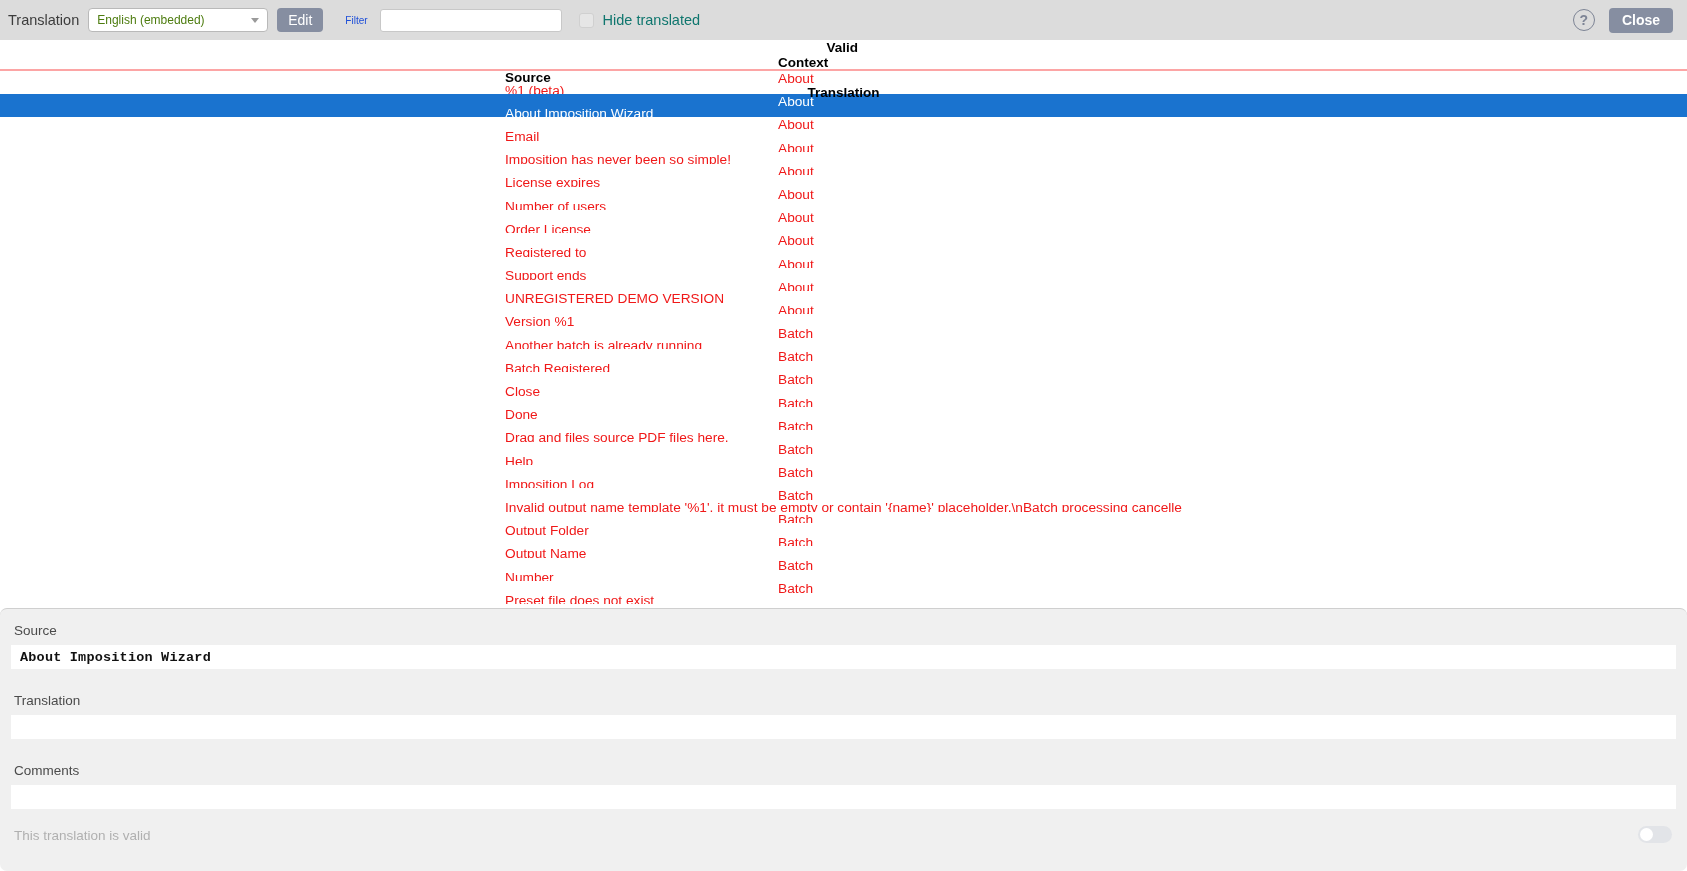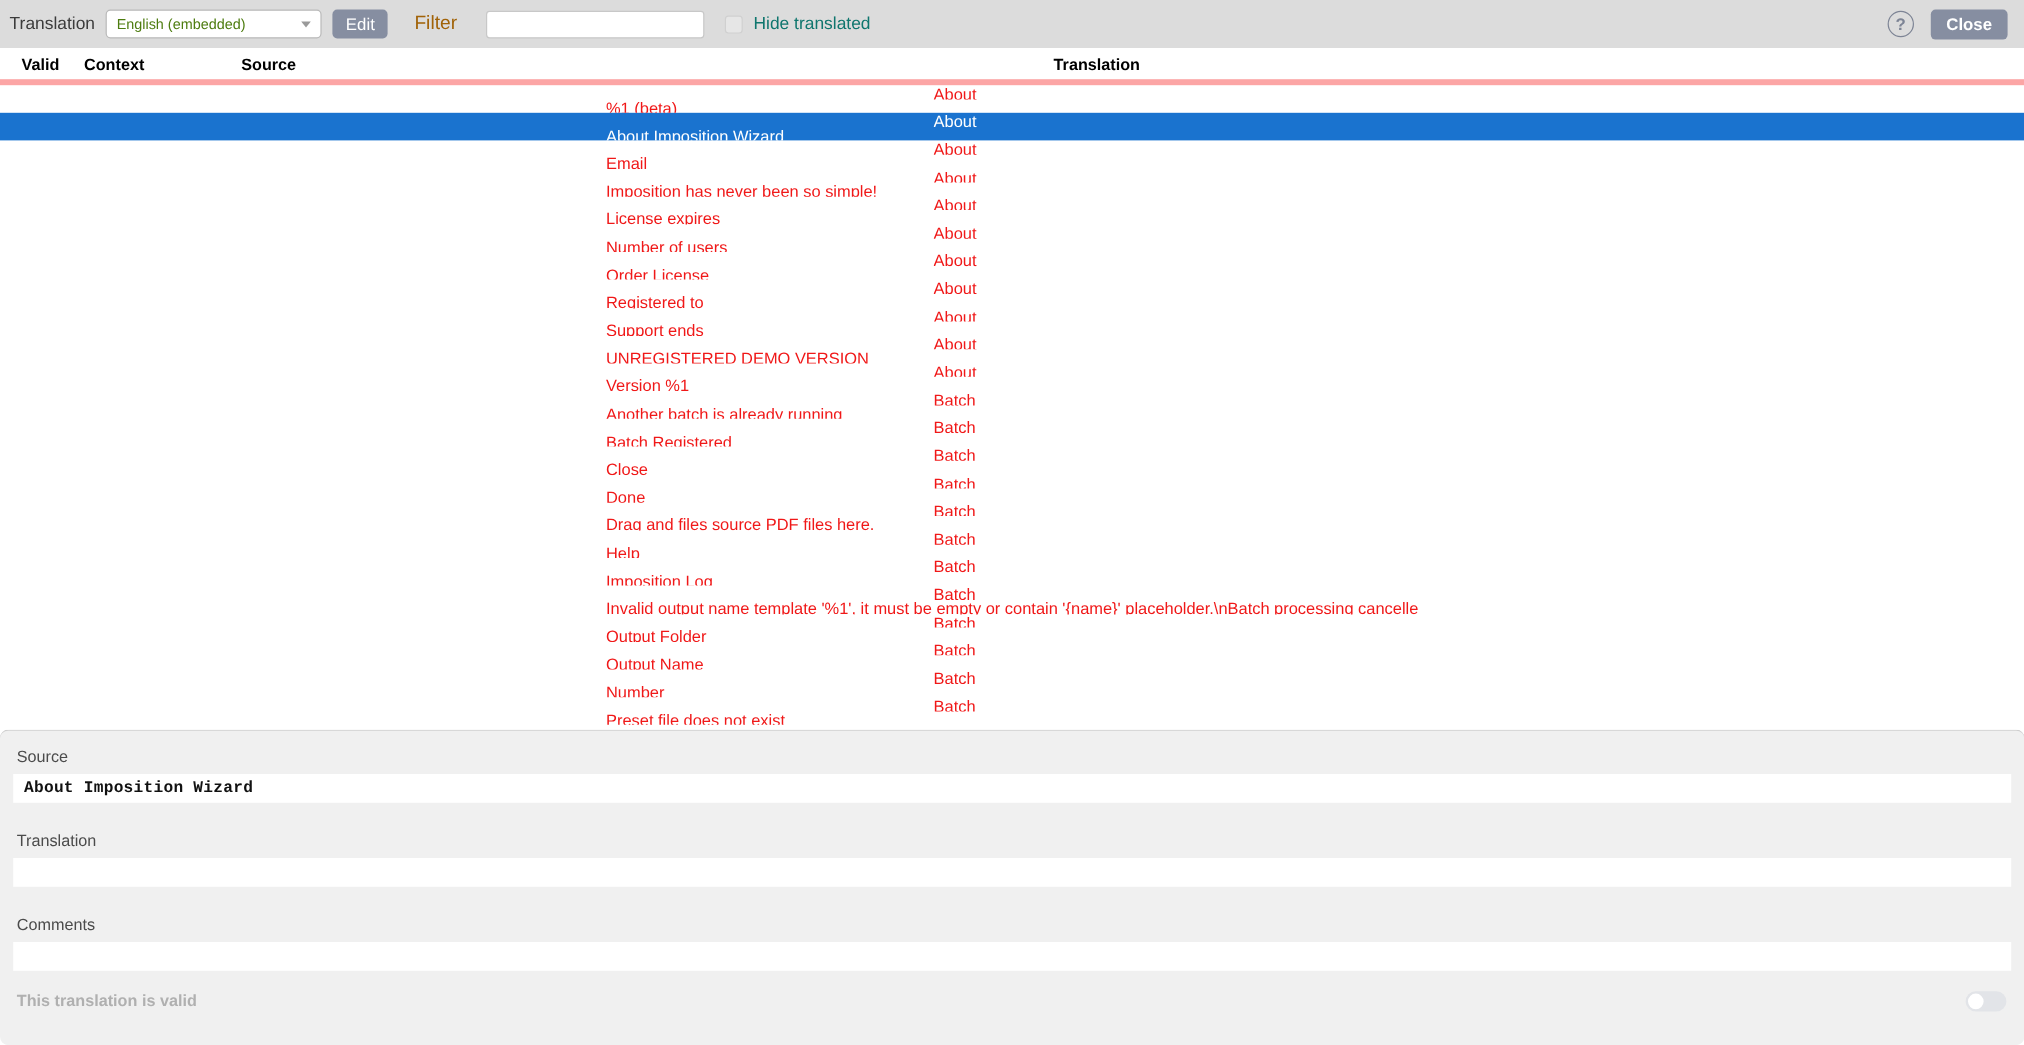--- a/index.html
+++ b/index.html
@@ -74,23 +74,23 @@
     height: 24px;
     padding: 0 11px;
     background: #868ea1;
     color: #ffffff;
     font-size: 14px;
     font-weight: normal;
     line-height: 24px;
   }
   .tb-sep { width: 22px; }
   .filter-label {
-    font-size: 16px;
-    color: #a16207;
-    margin-right: 24px;
+    font-size: 10px;
+    color: #1d4ed8;
+    margin-right: 12px;
   }
   .filter-input {
     width: 182px;
     height: 23px;
     background: #ffffff;
     border: 1px solid #c8c8c8;
     border-radius: 3px;
   }
   .chk-wrap {
     display: flex;
@@ -137,22 +137,23 @@
   .table-area {
     flex: 1 1 auto;
     background: #ffffff;
     overflow: hidden;
     position: relative;
   }
   .thead {
     display: flex;
     height: 31px;
     align-items: center;
-    border-bottom: 5px solid #fca5a5;
-    background: #ffffff;
+    border-bottom: 2px solid #fca5a5;
+    background: #ffffff;
+    flex-direction: column;
   }
   .thead .th {
     font-size: 13.5px;
     font-weight: bold;
     color: #000000;
   }
   .col-valid  { width: 70px; padding-left: 18px; }
   .col-ctx    { width: 131px; }
   .col-src    { width: 677px; }
   .col-trans  { flex: 1 1 auto; }
@@ -200,24 +201,23 @@
     font-family: "Liberation Mono", "DejaVu Sans Mono", monospace;
     font-size: 13.5px;
     font-weight: bold;
     color: #111111;
     letter-spacing: 0.2px;
   }
   .ed-gap-a { height: 20px; }
   .ed-gap-b { height: 20px; }
   .status-row {
     display: flex;
-    align-items: flex-start;
+    align-items: flex-end;
     margin-top: 17px;
     padding-left: 3px;
-    font-weight: bold;
   }
   .status-text {
     font-size: 13.5px;
     color: #b0b0b0;
   }
   .toggle {
     margin-left: auto;
     width: 34px; height: 17px;
     border-radius: 9px;
     background: #e2e4e8;

